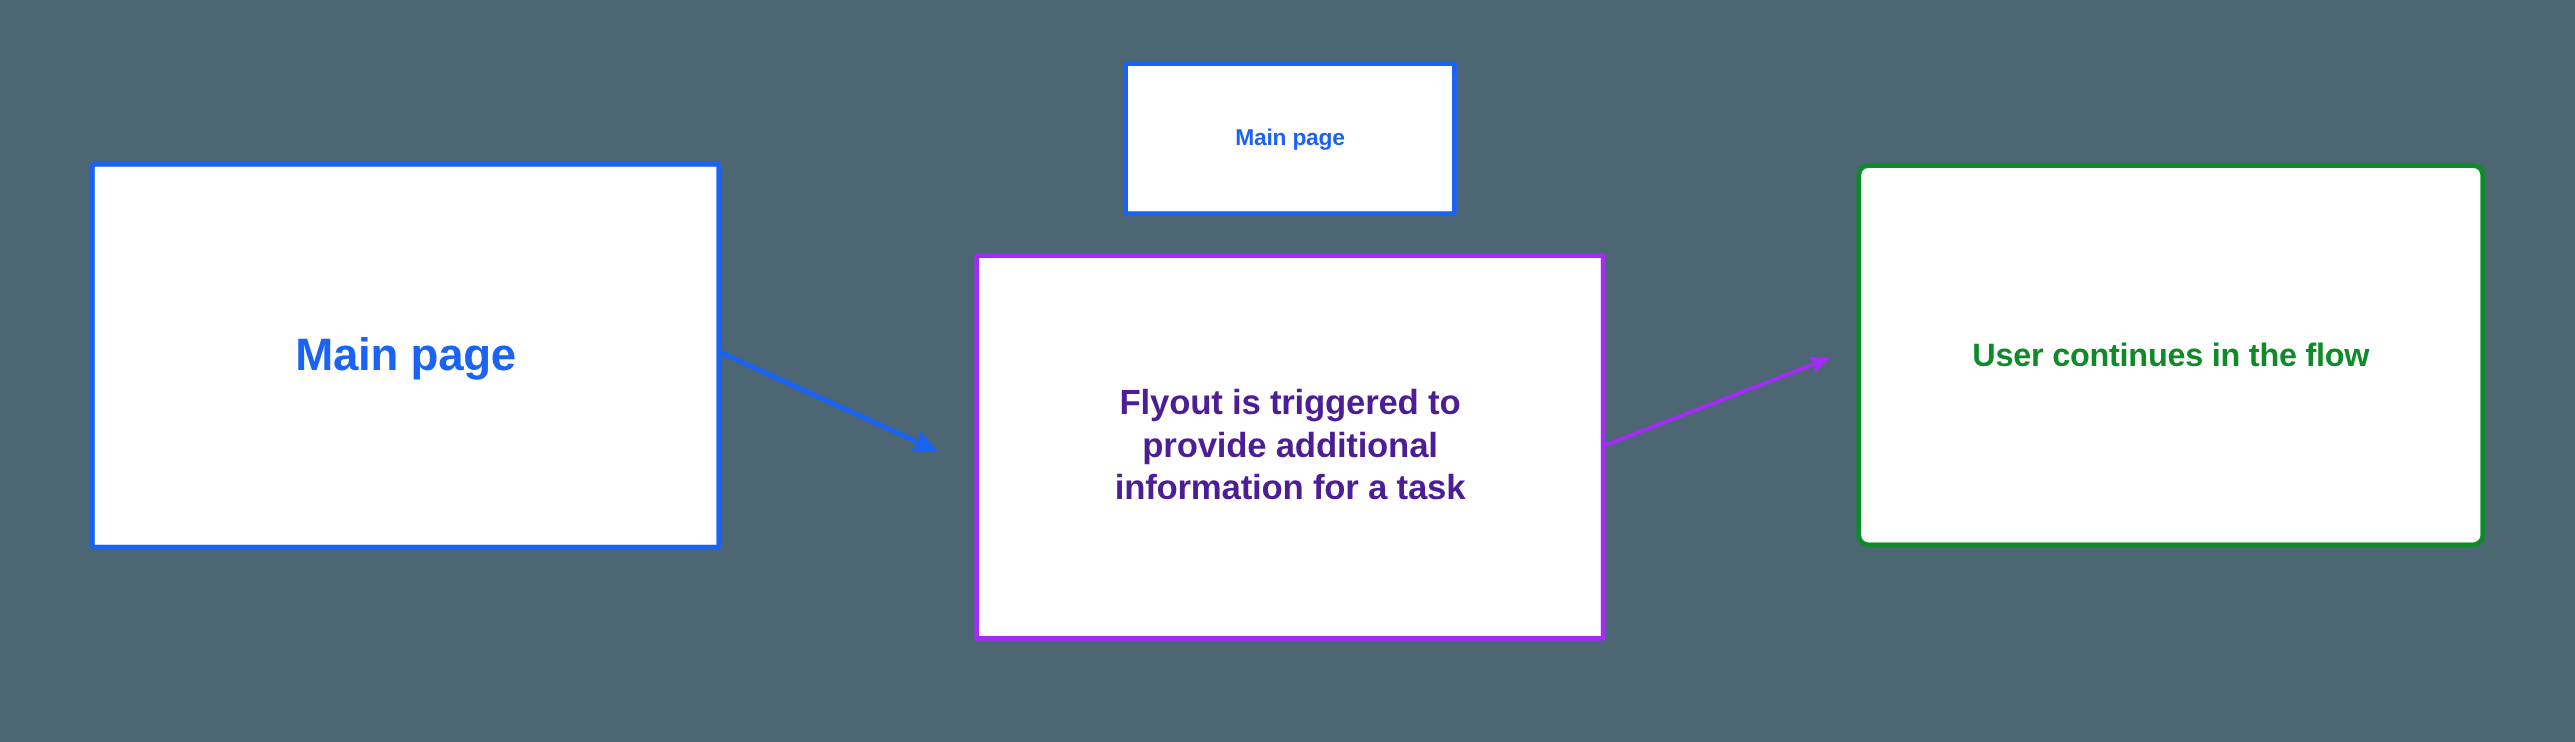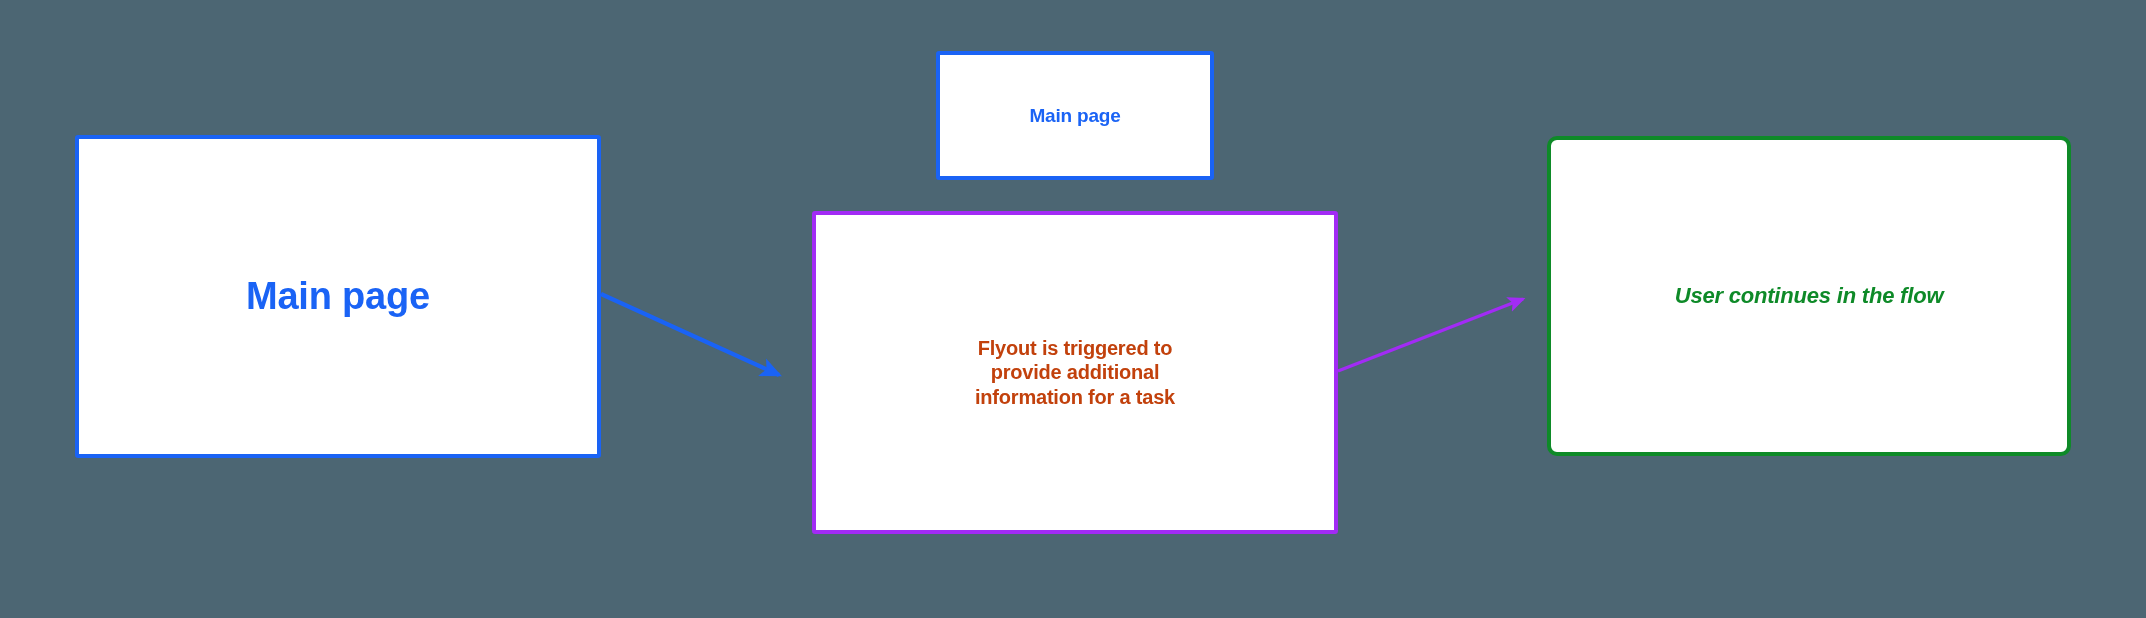--- a/index.html
+++ b/index.html
@@ -61,38 +61,37 @@
 
   
   #node-flyout {
     left: 812px;
     top: 211px;
     width: 526px;
     height: 323px;
     border: 4px solid #a22bf5;
   }
   #node-flyout .node-label {
-    color: #c2410c;
-    font-size: 20px;
+    color: #4c1d95;
+    font-size: 29px;
     padding: 0 18px;
   }
 
   
   #node-user-continues {
     left: 1547px;
     top: 136px;
     width: 524px;
     height: 320px;
     border: 4px solid #0e8a28;
     border-radius: 10px;
   }
   #node-user-continues .node-label {
     color: #0e8a28;
-    font-size: 22px;
-    font-style: italic;
+    font-size: 27px;
   }
 
   
   #connectors {
     position: absolute;
     left: 0;
     top: 0;
     width: 2146px;
     height: 618px;
     pointer-events: none;

